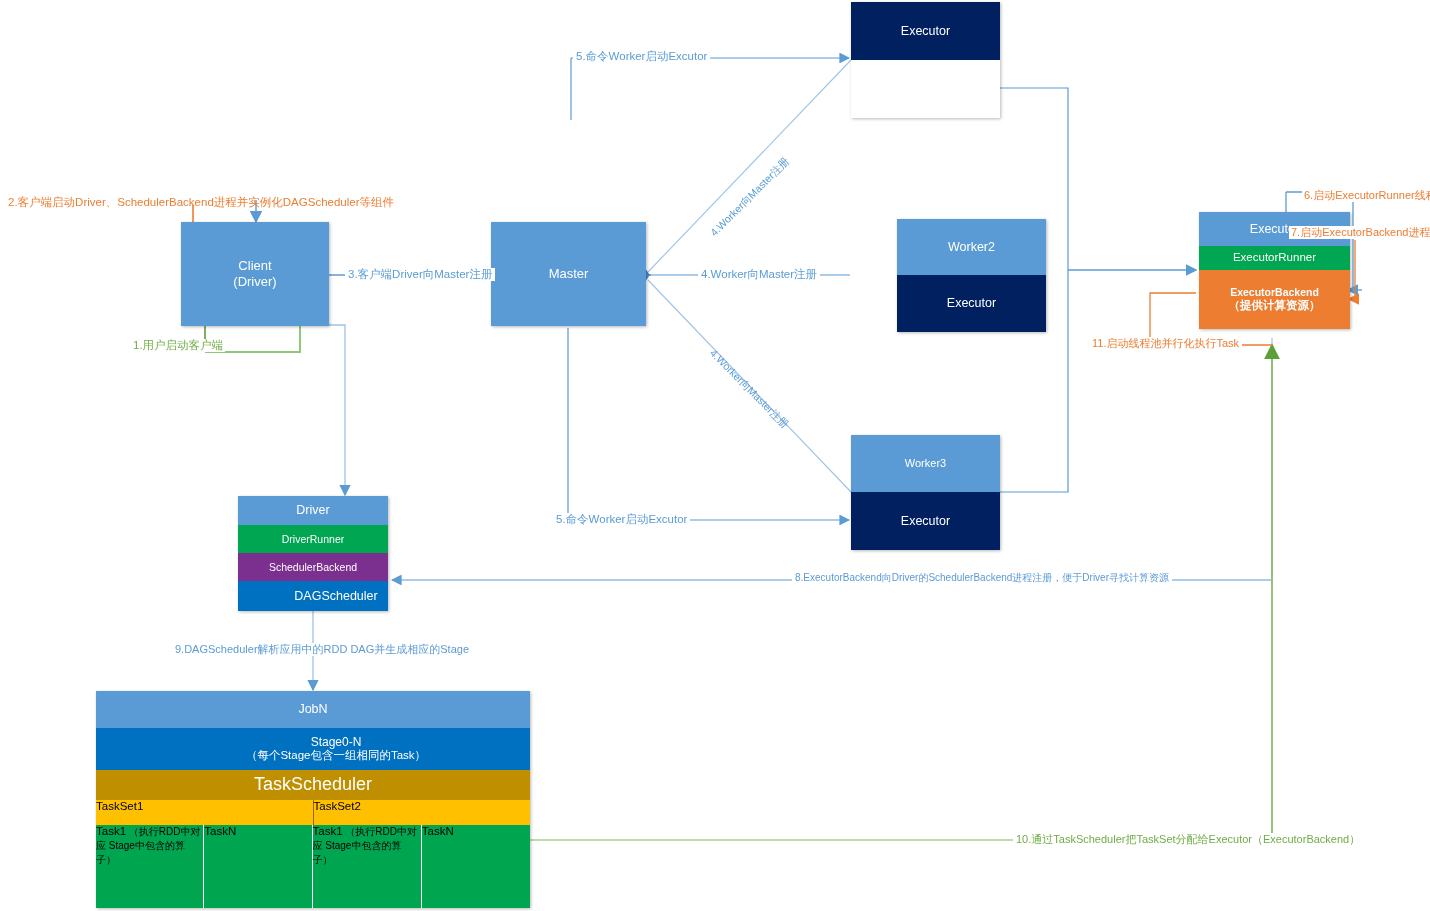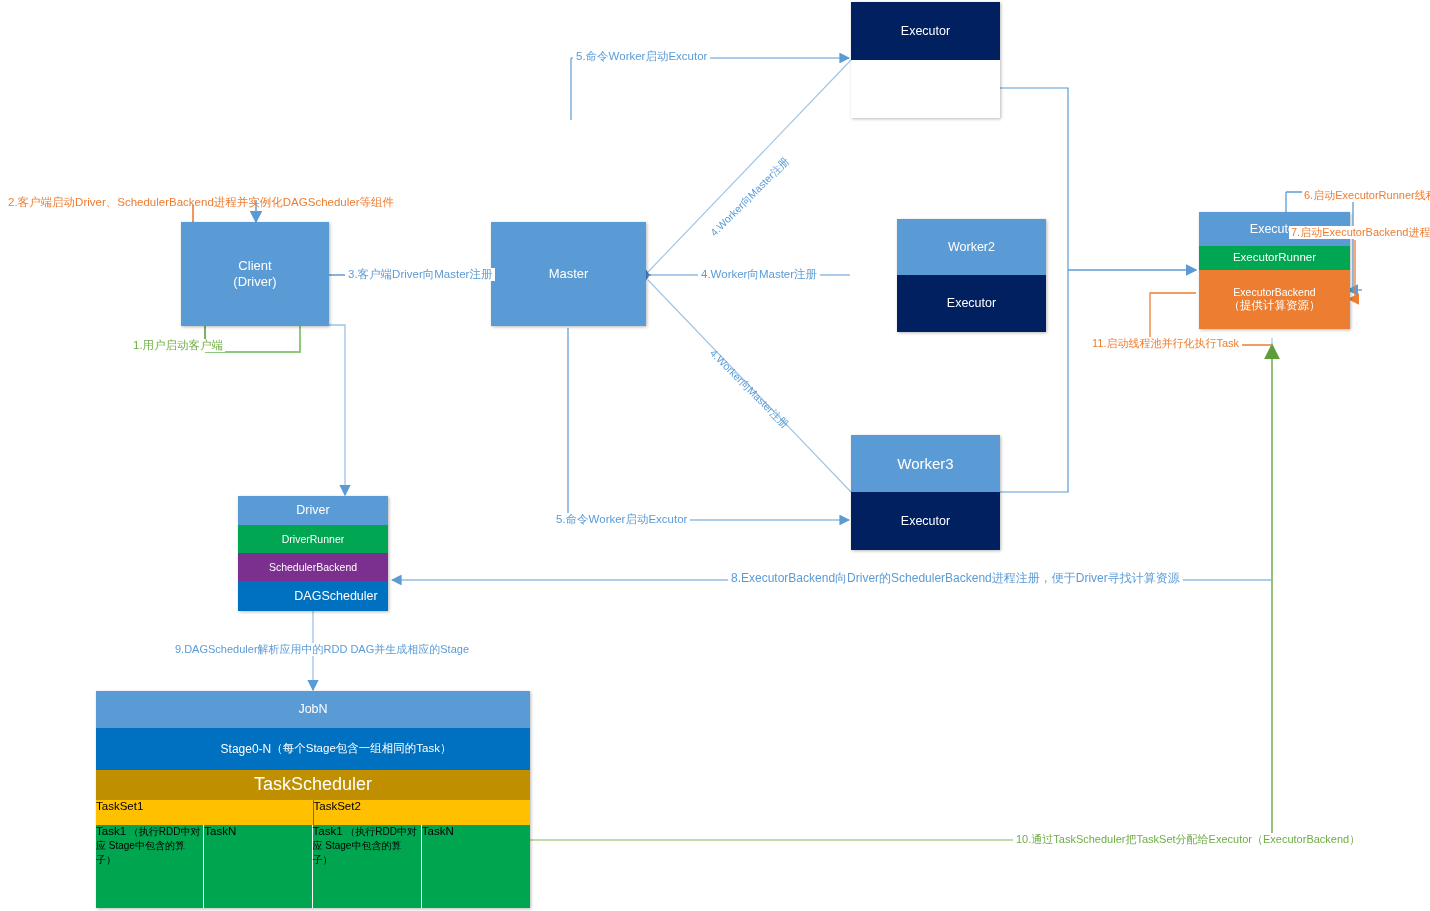--- a/index.html
+++ b/index.html
@@ -124,43 +124,43 @@
   <div class="stack" style="left:851px;top:2px;width:149px;height:116px;">
     <div class="seg navy" style="height:58px;font-size:12.5px;">Executor</div>
   </div>
 
   <div class="stack" style="left:851px;top:219px;width:149px;height:113px;margin-left:46px;">
     <div class="seg blue" style="height:56px;font-size:12.5px;">Worker2</div>
     <div class="seg navy" style="height:57px;font-size:12.5px;">Executor</div>
   </div>
 
   <div class="stack" style="left:851px;top:435px;width:149px;height:115px;">
-    <div class="seg blue" style="height:57px;font-size:15px;">Worker3</div>
+    <div class="seg blue" style="height:57px;font-size:11px;">Worker3</div>
     <div class="seg navy" style="height:58px;font-size:12.5px;">Executor</div>
   </div>
 
   <div class="stack" style="left:1199px;top:212px;width:151px;height:117px;">
     <div class="seg blue" style="height:34px;font-size:12.5px;">Executor</div>
     <div class="seg green" style="height:24px;font-size:11.5px;">ExecutorRunner</div>
-    <div class="seg orange" style="height:59px;font-size:10.5px;flex-direction:column;">
+    <div class="seg orange" style="height:59px;font-size:10.5px;flex-direction:column;font-weight:bold;">
       <span>ExecutorBackend</span>
       <span style="font-size:11.5px;">（提供计算资源）</span>
     </div>
   </div>
 
   <div class="stack" style="left:238px;top:496px;width:150px;height:115px;">
     <div class="seg blue" style="height:29px;font-size:12.5px;">Driver</div>
     <div class="seg green" style="height:28px;font-size:10.5px;">DriverRunner</div>
     <div class="seg purple" style="height:28px;font-size:10.5px;">SchedulerBackend</div>
     <div class="seg dblue" style="height:30px;font-size:12.5px;">DAGScheduler</div>
   </div>
 
   <div class="stack" style="left:96px;top:691px;width:434px;height:217px;">
     <div class="seg blue" style="height:37px;font-size:12.5px;">JobN</div>
-    <div class="seg dblue" style="height:42px;font-size:12px;flex-direction:row;">
+    <div class="seg dblue" style="height:42px;font-size:12px;flex-direction:column;">
       <span>Stage0-N</span>
       <span style="font-size:11.5px;">（每个Stage包含一组相同的Task）</span>
     </div>
     <div class="seg gold" style="height:30px;font-size:18px;">TaskScheduler</div>
     <div style="display:flex;height:25px;">
       <div class="seg amber" style="width:217px;height:25px;font-size:11.5px;border-right:1px solid #a16207;">TaskSet1</div>
       <div class="seg amber" style="width:217px;height:25px;font-size:11.5px;">TaskSet2</div>
     </div>
     <div style="display:flex;height:83px;">
       <div class="seg mgreen" style="width:108px;height:83px;font-size:10px;flex-direction:column;border-right:1px solid #fff;">
@@ -191,21 +191,21 @@
   <div class="lbl blue-t rot-4b" style="left:712px;top:345px;font-size:10.5px;">4.Worker向Master注册</div>
 
   <div class="lbl blue-t" style="left:573px;top:50px;font-size:11.5px;background:#fff;padding:0 3px;">5.命令Worker启动Excutor</div>
 
   <div class="lbl blue-t" style="left:553px;top:513px;font-size:11.5px;background:#fff;padding:0 3px;">5.命令Worker启动Excutor</div>
 
   <div class="lbl orange-t" style="left:1302px;top:189px;font-size:11px;background:#fff;padding:0 2px;">6.启动ExecutorRunner线程</div>
 
   <div class="lbl orange-t" style="left:1289px;top:226px;font-size:11px;background:#fff;padding:0 2px;">7.启动ExecutorBackend进程</div>
 
-  <div class="lbl blue-t" style="left:728px;top:572px;font-size:12px;background:#fff;padding:0 3px;">8.ExecutorBackend向Driver的SchedulerBackend进程注册，便于Driver寻找计算资源</div>
+  <div class="lbl blue-t" style="left:792px;top:572px;font-size:10px;background:#fff;padding:0 3px;">8.ExecutorBackend向Driver的SchedulerBackend进程注册，便于Driver寻找计算资源</div>
 
   <div class="lbl blue-t" style="left:172px;top:643px;font-size:11px;background:#fff;padding:0 3px;">9.DAGScheduler解析应用中的RDD DAG并生成相应的Stage</div>
 
   <div class="lbl green-t" style="left:1013px;top:833px;font-size:11px;background:#fff;padding:0 3px;">10.通过TaskScheduler把TaskSet分配给Executor（ExecutorBackend）</div>
 
   <div class="lbl orange-t" style="left:1089px;top:337px;font-size:11px;background:#fff;padding:0 3px;">11.启动线程池并行化执行Task</div>
 
 </div>
 
 </body></html>

